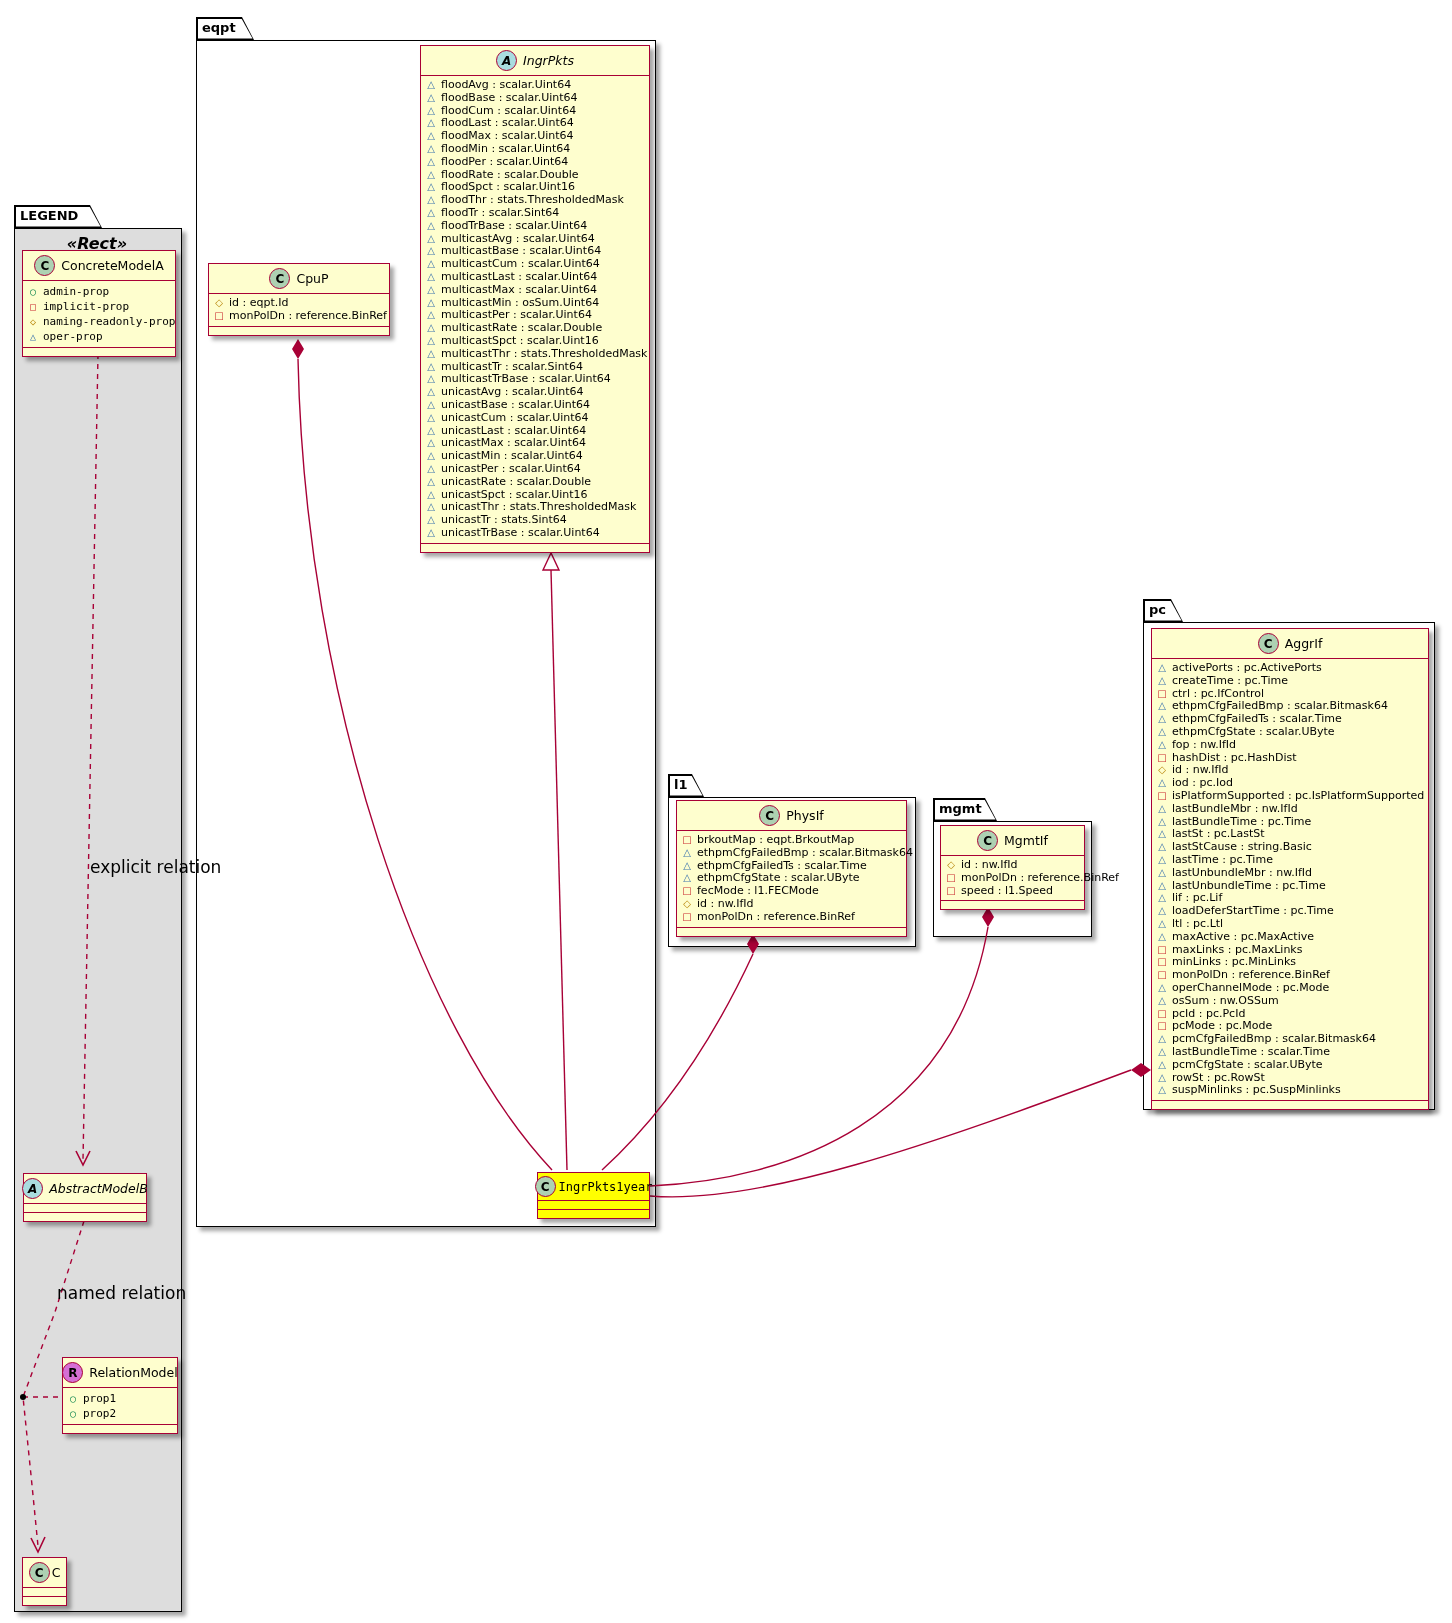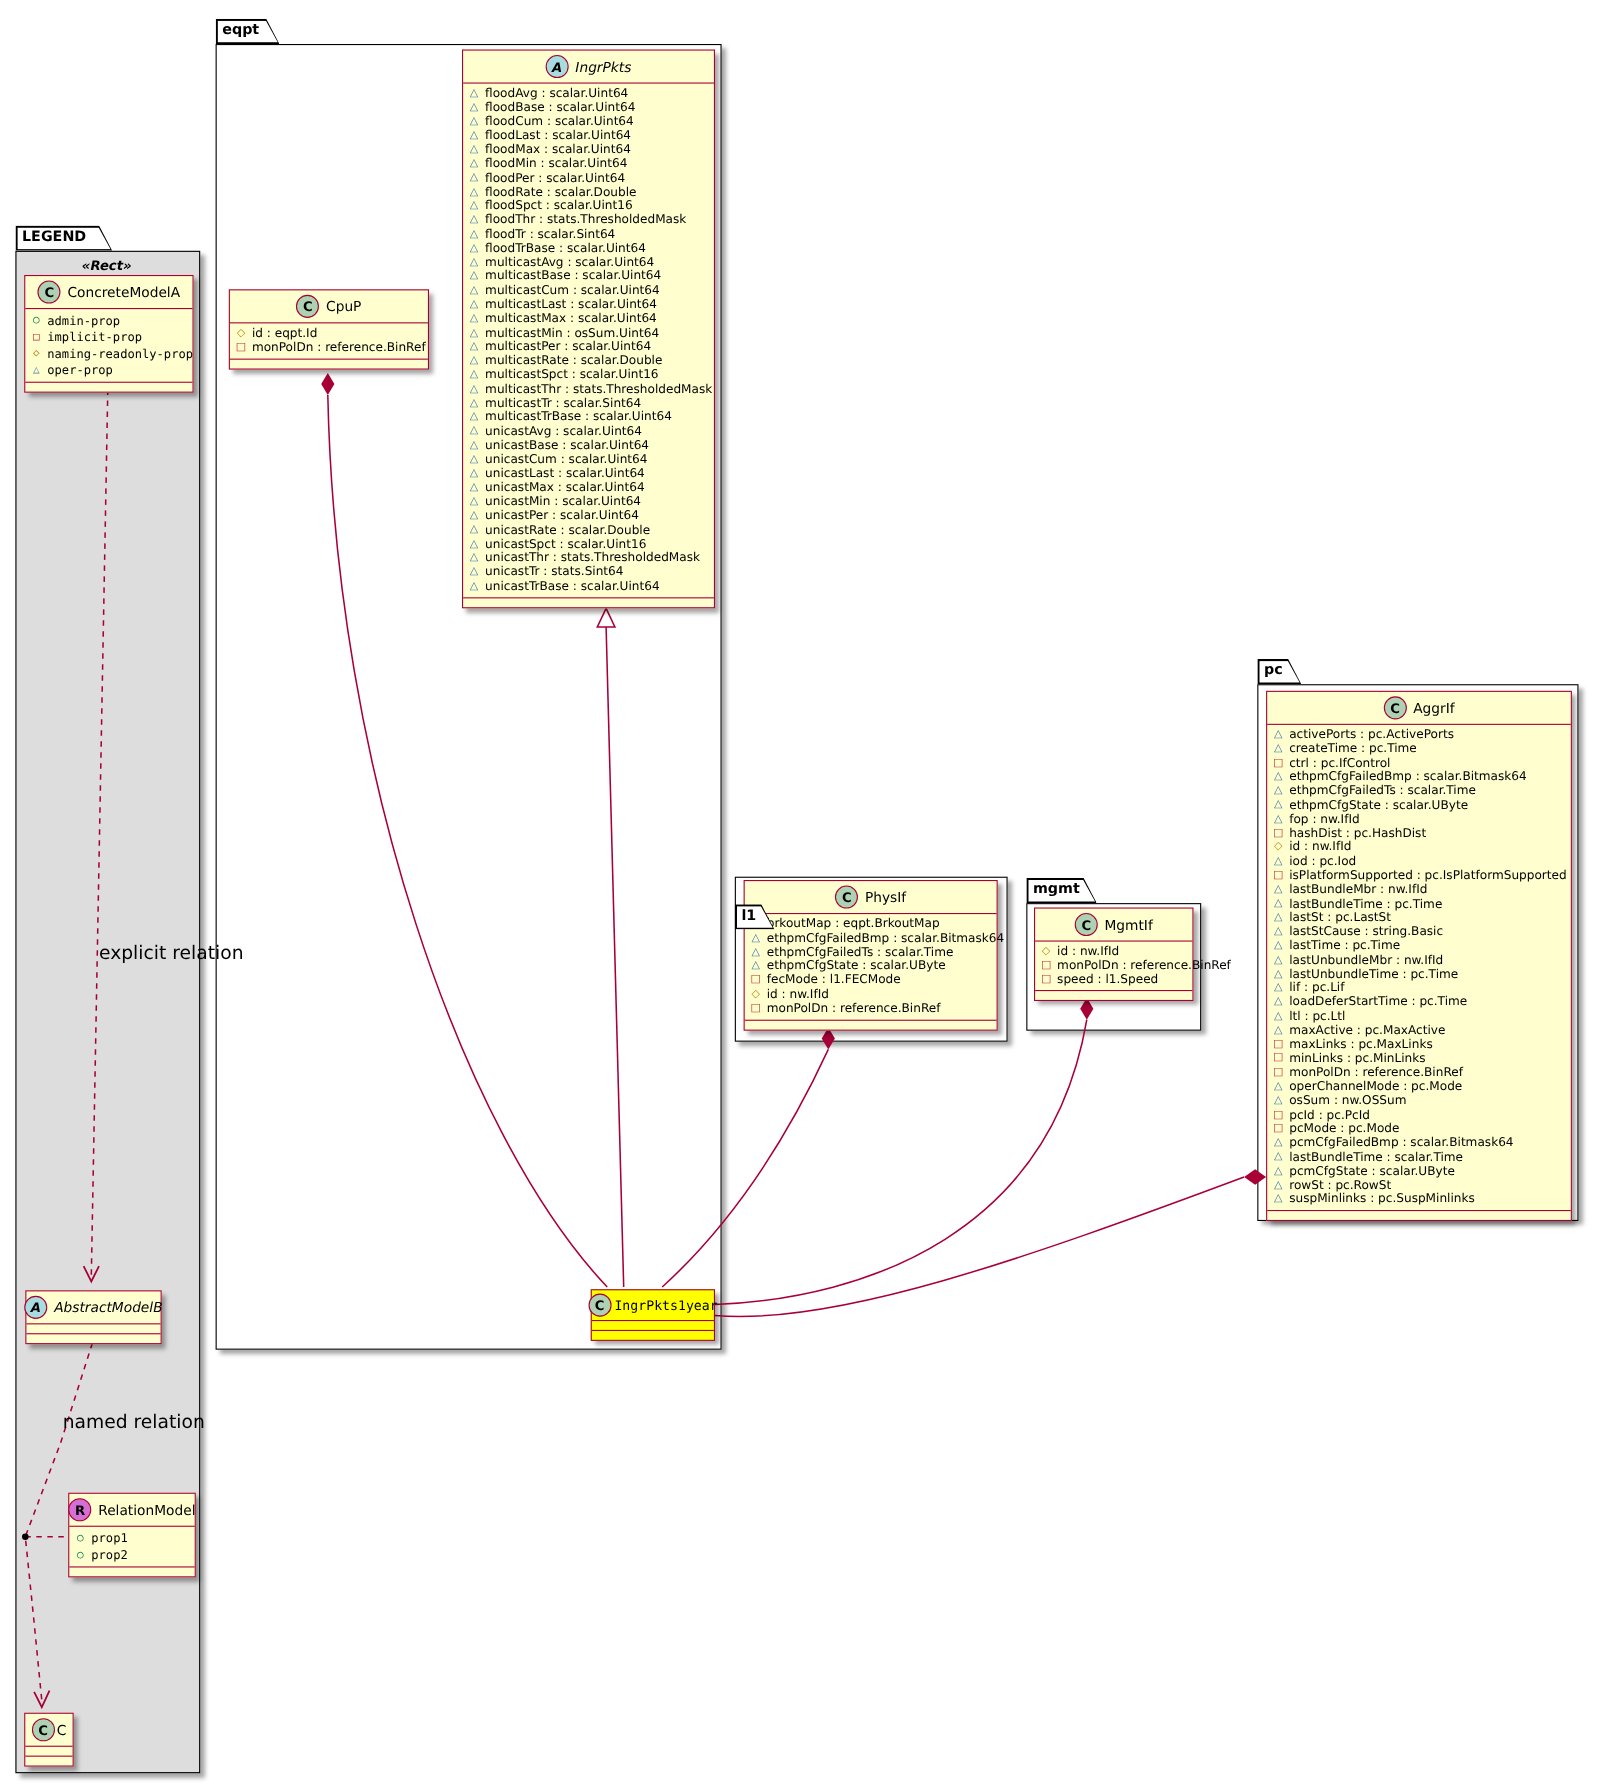--- a/index.html
+++ b/index.html
@@ -33,21 +33,21 @@
   .badge.bc{background:#ADD1B2;}
   .badge.ba{background:#A9DCDF;font-style:italic;}
   .badge.br{background:#D56FD5;}
   .members{border-top:1.5px solid #A80036;padding:3px 5px 3px 4px;
            font-size:11px;line-height:12.8px;white-space:nowrap;}
   .members.mono{font-family:"DejaVu Sans Mono",monospace;line-height:15px;}
   .mrow{display:flex;gap:4px;align-items:center;}
   .pi{width:12px;text-align:center;font-size:10px;flex:0 0 auto;}
   .cmp{border-top:1.5px solid #A80036;height:8px;}
 
-  .stereo{position:absolute;font-size:12px;font-weight:bold;font-style:italic;text-align:center;z-index:3;}
+  .stereo{position:absolute;font-size:16px;font-weight:bold;font-style:italic;text-align:center;z-index:3;}
   .rlabel{position:absolute;font-size:17px;z-index:3;}
 </style>
 </head>
 <body>
 
 <div id="canvas">
 
   <div class="pkg gray" style="left:14px;top:228px;width:166px;height:1382px;"></div>
   <div class="tab" style="left:14px;top:205px;width:88px;">
     <div class="t-bg"></div>
@@ -57,21 +57,21 @@
   <div class="stereo" style="left:14px;top:234px;width:166px;">«Rect»</div>
 
   <div class="pkg white" style="left:196px;top:40px;width:458px;height:1185px;"></div>
   <div class="tab" style="left:196px;top:17px;width:58px;">
     <div class="t-bg"></div>
     <div class="t-fg"></div>
     <div class="t-label">eqpt</div>
   </div>
 
   <div class="pkg white" style="left:668px;top:797px;width:246px;height:148px;"></div>
-  <div class="tab" style="left:668px;top:774px;width:36px;margin-top:48px;">
+  <div class="tab" style="left:668px;top:774px;width:36px;">
     <div class="t-bg"></div>
     <div class="t-fg"></div>
     <div class="t-label">l1</div>
   </div>
 
   <div class="pkg white" style="left:933px;top:821px;width:157px;height:114px;"></div>
   <div class="tab" style="left:933px;top:798px;width:64px;">
     <div class="t-bg"></div>
     <div class="t-fg"></div>
     <div class="t-label">mgmt</div>

